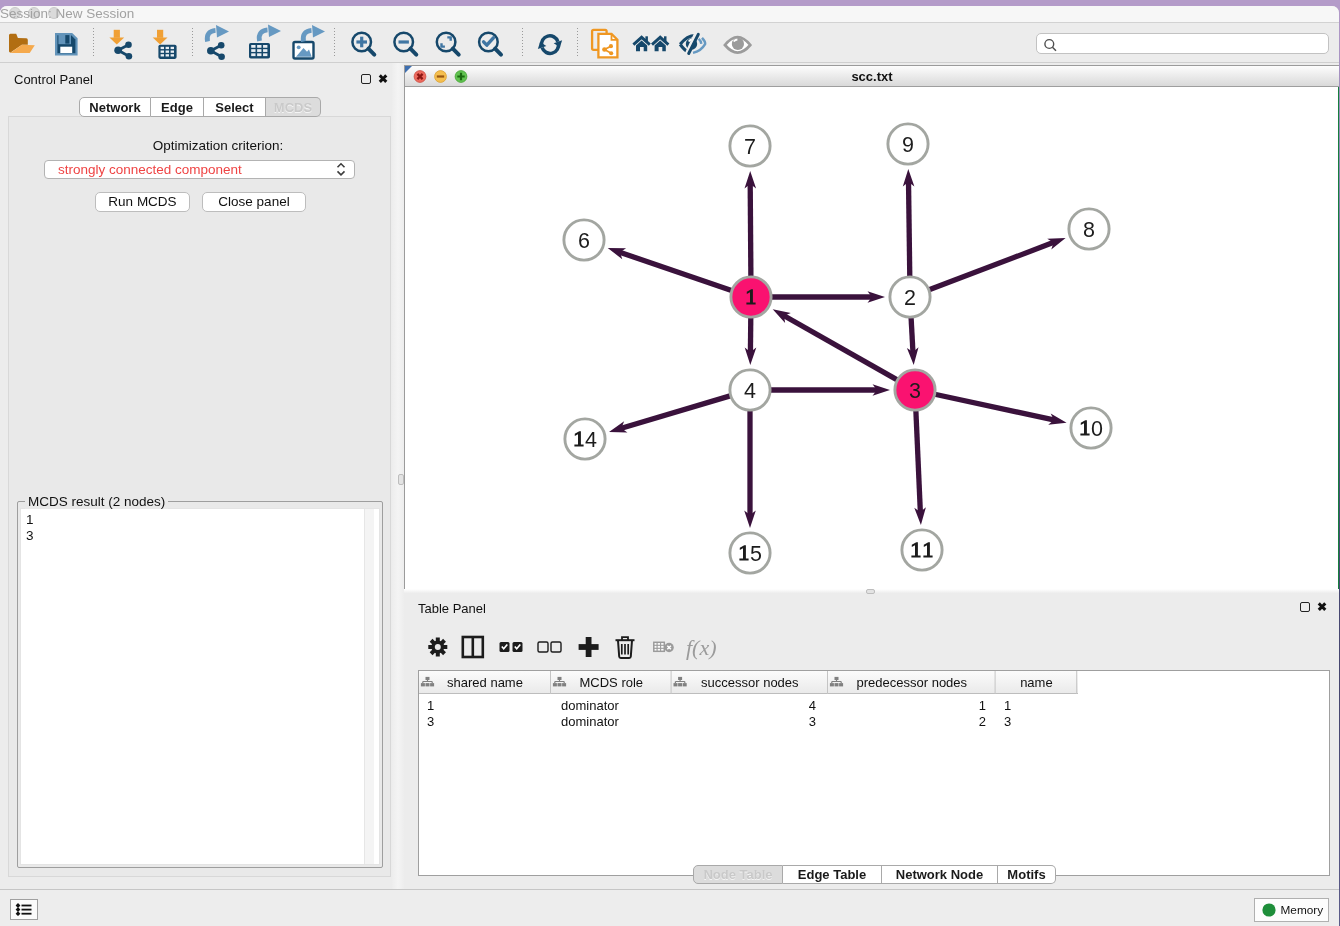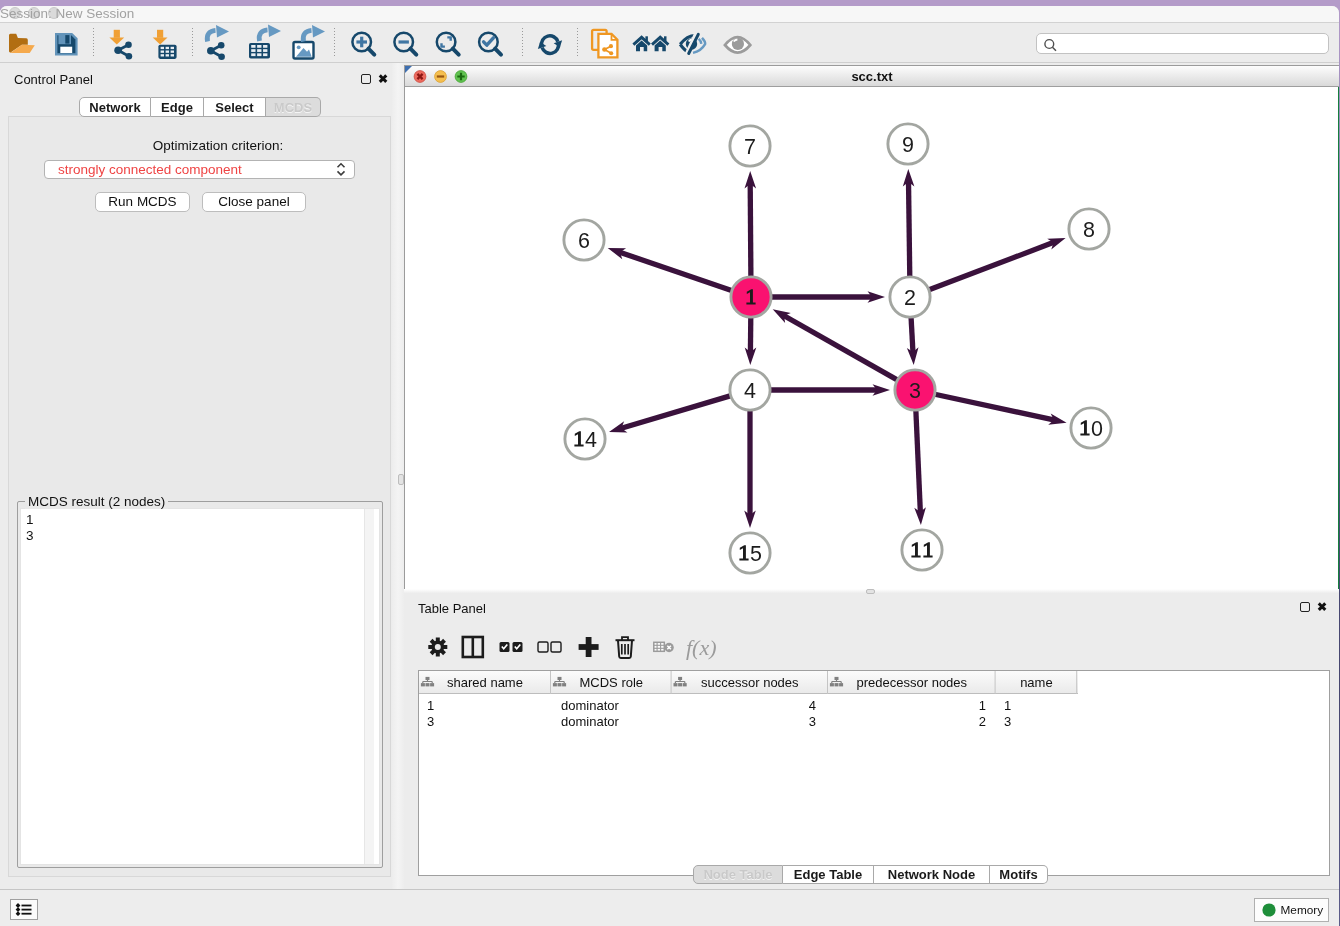--- a/index.html
+++ b/index.html
@@ -423,21 +423,21 @@
       <div class="td" style="left:409px; top:27px; width:158px; text-align:right;">1</div>
       <div class="td" style="left:585px; top:27px;">1</div>
       <div class="td" style="left:8px; top:43px;">3</div>
       <div class="td" style="left:142px; top:43px;">dominator</div>
       <div class="td" style="left:252px; top:43px; width:145px; text-align:right;">3</div>
       <div class="td" style="left:409px; top:43px; width:158px; text-align:right;">2</div>
       <div class="td" style="left:585px; top:43px;">3</div>
   </div>
   <div class="seg" id="tp-tabs">
     <div class="s first dis" style="width:90px">Node Table</div>
-    <div class="s" style="width:91px">Edge Table</div>
+    <div class="s" style="width:99px">Edge Table</div>
     <div class="s" style="width:116px">Network Node</div>
     <div class="s last" style="width:58px">Motifs</div>
   </div>
 </div>
 <div id="vsplit"></div>
 <div id="hsplit"></div>
 <div id="vgrip"></div>
 <div id="hgrip"></div>
 <div id="redge"></div>
 <div id="status">

